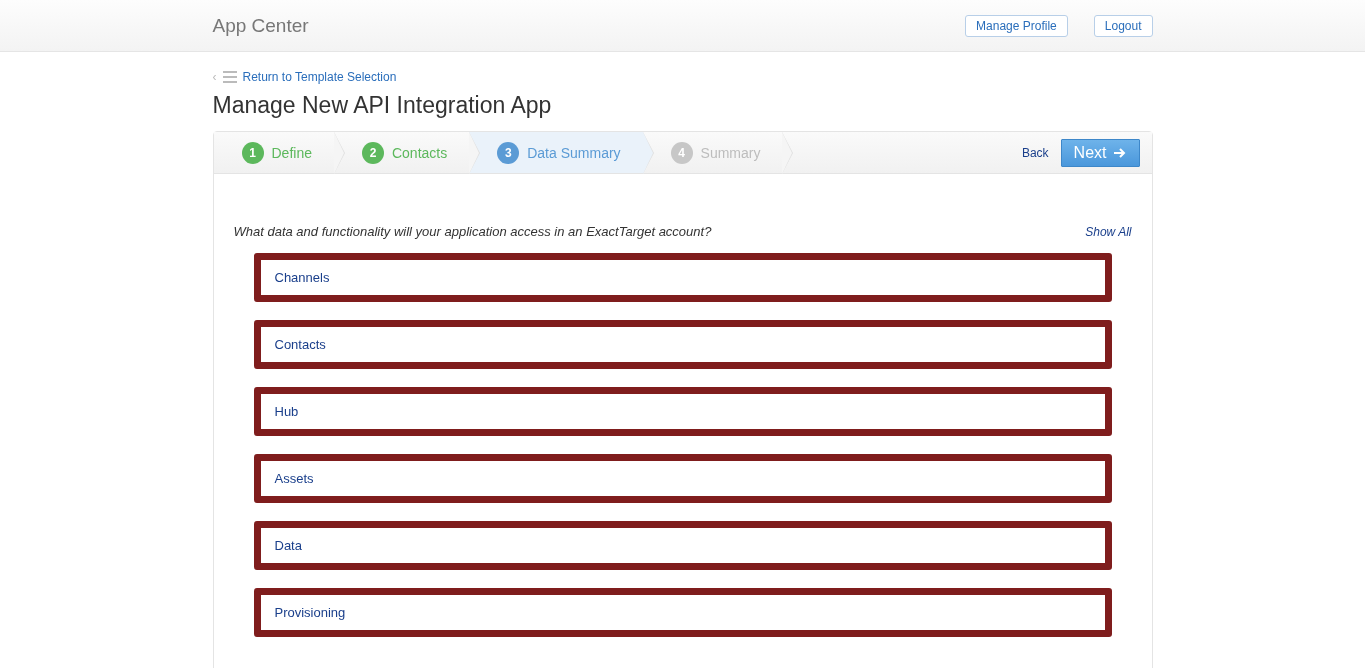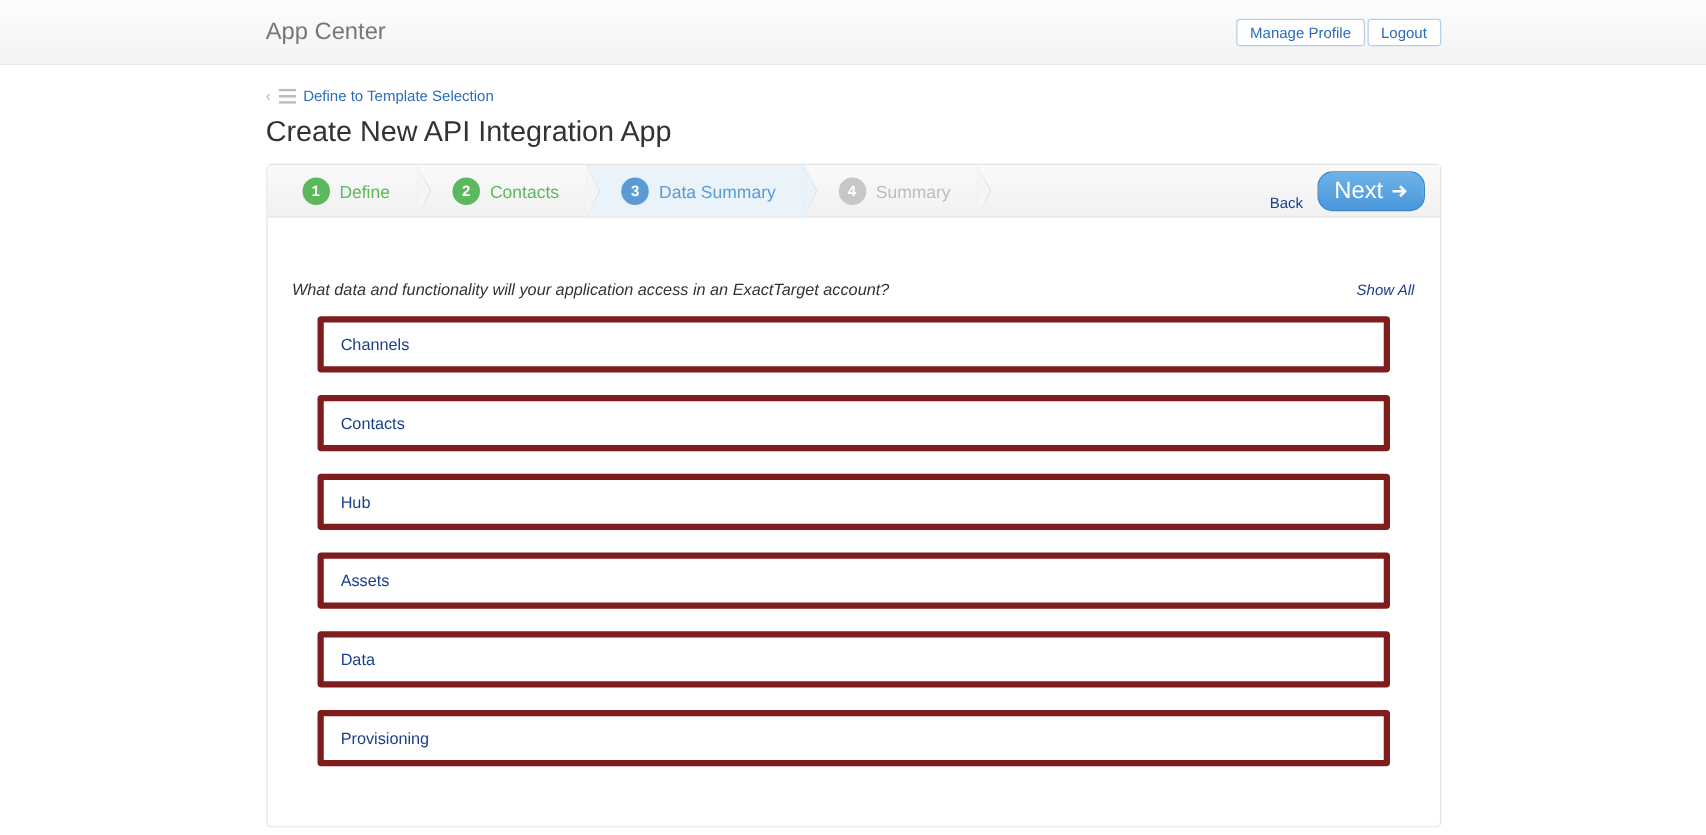--- a/index.html
+++ b/index.html
@@ -21,21 +21,21 @@
     display: flex;
     align-items: center;
     justify-content: space-between;
     height: 100%;
   }
   .brand {
     font-size: 19px;
     color: #777;
     font-weight: 400;
   }
-  .topbar-buttons { display: flex; gap: 2px; }
+  .topbar-buttons { display: flex; gap: 26px; }
   .btn-outline {
     background: #fff;
     border: 1px solid #b8cfe8;
     border-radius: 3px;
     color: #2a6ebb;
     font-size: 12px;
     padding: 3px 10px;
     cursor: pointer;
     box-shadow: inset 0 1px 0 #fff;
   }
@@ -125,37 +125,37 @@
     border-left: 11px solid #e0e0e0;
     z-index: 1;
   }
   .step.sep::after { z-index: 2; }
   .step.done.sep::after { border-left-color: #f5f5f5; }
   .step.active.sep::after { border-left-color: #eaf2fa; }
   .step.upcoming.sep::after { border-left-color: #f5f5f5; }
   .step-bar-right {
     margin-left: auto;
     display: flex;
-    align-items: flex-end;
+    align-items: center;
     gap: 12px;
     padding-right: 12px;
   }
   .back-link {
     color: #1a3f8b;
     font-size: 12px;
     cursor: pointer;
     text-decoration: none;
   }
   .btn-next {
     background: linear-gradient(#6eb3ea, #4a97db);
     border: 1px solid #3d87c9;
     color: #fff;
-    font-size: 19px;
+    font-size: 16px;
     padding: 4px 12px;
-    border-radius: 12px;
+    border-radius: 1px;
     cursor: pointer;
     display: inline-flex;
     align-items: center;
     gap: 6px;
   }
   .btn-next .arrow {
     display:inline-block;
   }
   .content-area {
     padding: 50px 20px 30px 20px;
@@ -174,21 +174,21 @@
   .show-all {
     color: #1a3f8b;
     font-size: 12px;
     cursor: pointer;
   }
   .cat-list {
     padding-left: 20px;
     padding-right: 20px;
   }
   .cat-item {
-    border: 5px solid #7f1d1d;
+    border: 7px solid #7f1d1d;
     border-radius: 3px;
     padding: 10px 14px;
     margin-bottom: 18px;
     color: #1a3f8b;
     font-size: 13px;
     cursor: pointer;
     background: #fff;
   }
 </style>
 </head>
@@ -208,24 +208,24 @@
 
   <div class="return-row">
     <span class="chev">‹</span>
     <span class="list-icon">
       <svg width="14" height="12" viewBox="0 0 14 12">
         <rect x="0" y="0" width="14" height="2" fill="#bbb"></rect>
         <rect x="0" y="5" width="14" height="2" fill="#bbb"></rect>
         <rect x="0" y="10" width="14" height="2" fill="#bbb"></rect>
       </svg>
     </span>
-    <a>Define to Template Selection</a>
+    <a>Return to Template Selection</a>
   </div>
 
-  <h1 class="page-title">Create New API Integration App</h1>
+  <h1 class="page-title">Manage New API Integration App</h1>
 
   <div class="wizard-box">
     <div class="step-bar">
       <div class="step done sep">
         <span class="num">1</span>
         <span class="label">Define</span>
       </div>
       <div class="step done sep">
         <span class="num">2</span>
         <span class="label">Contacts</span>

